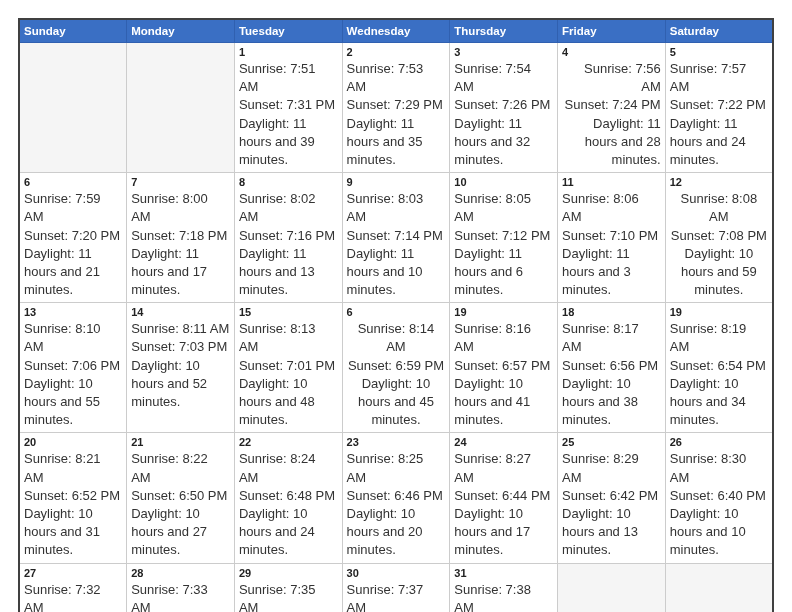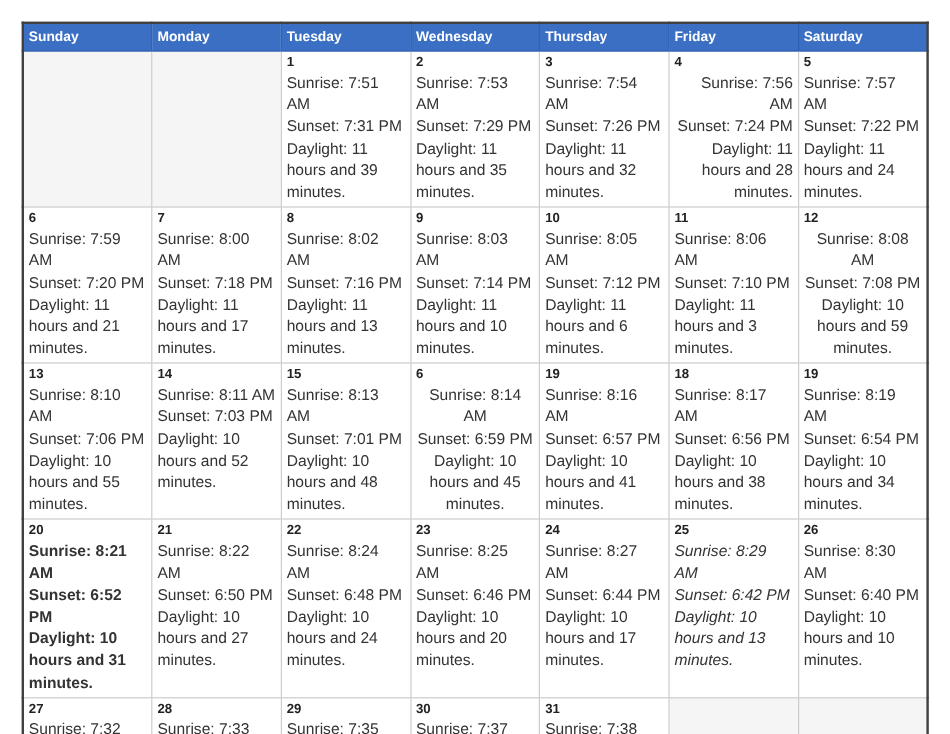--- a/index.html
+++ b/index.html
@@ -233,21 +233,21 @@
           <td>
             <div class="day-number">19</div>
             <div class="day-info" style="white-space: pre-line;">Sunrise: 8:19 AM
 Sunset: 6:54 PM
 Daylight: 10 hours and 34 minutes.</div>
           </td>
         </tr>
         <tr>
           <td>
             <div class="day-number">20</div>
-            <div class="day-info" style="white-space: pre-line; font-weight: bold;">Sunrise: 8:21 AM
+            <div class="day-info" style="white-space: pre-line;">Sunrise: 8:21 AM
 Sunset: 6:52 PM
 Daylight: 10 hours and 31 minutes.</div>
           </td>
           <td>
             <div class="day-number">21</div>
             <div class="day-info" style="white-space: pre-line;">Sunrise: 8:22 AM
 Sunset: 6:50 PM
 Daylight: 10 hours and 27 minutes.</div>
           </td>
           <td>
@@ -263,21 +263,21 @@
 Daylight: 10 hours and 20 minutes.</div>
           </td>
           <td>
             <div class="day-number">24</div>
             <div class="day-info" style="white-space: pre-line;">Sunrise: 8:27 AM
 Sunset: 6:44 PM
 Daylight: 10 hours and 17 minutes.</div>
           </td>
           <td>
             <div class="day-number">25</div>
-            <div class="day-info" style="white-space: pre-line; font-style: italic;">Sunrise: 8:29 AM
+            <div class="day-info" style="white-space: pre-line;">Sunrise: 8:29 AM
 Sunset: 6:42 PM
 Daylight: 10 hours and 13 minutes.</div>
           </td>
           <td>
             <div class="day-number">26</div>
             <div class="day-info" style="white-space: pre-line;">Sunrise: 8:30 AM
 Sunset: 6:40 PM
 Daylight: 10 hours and 10 minutes.</div>
           </td>
         </tr>

